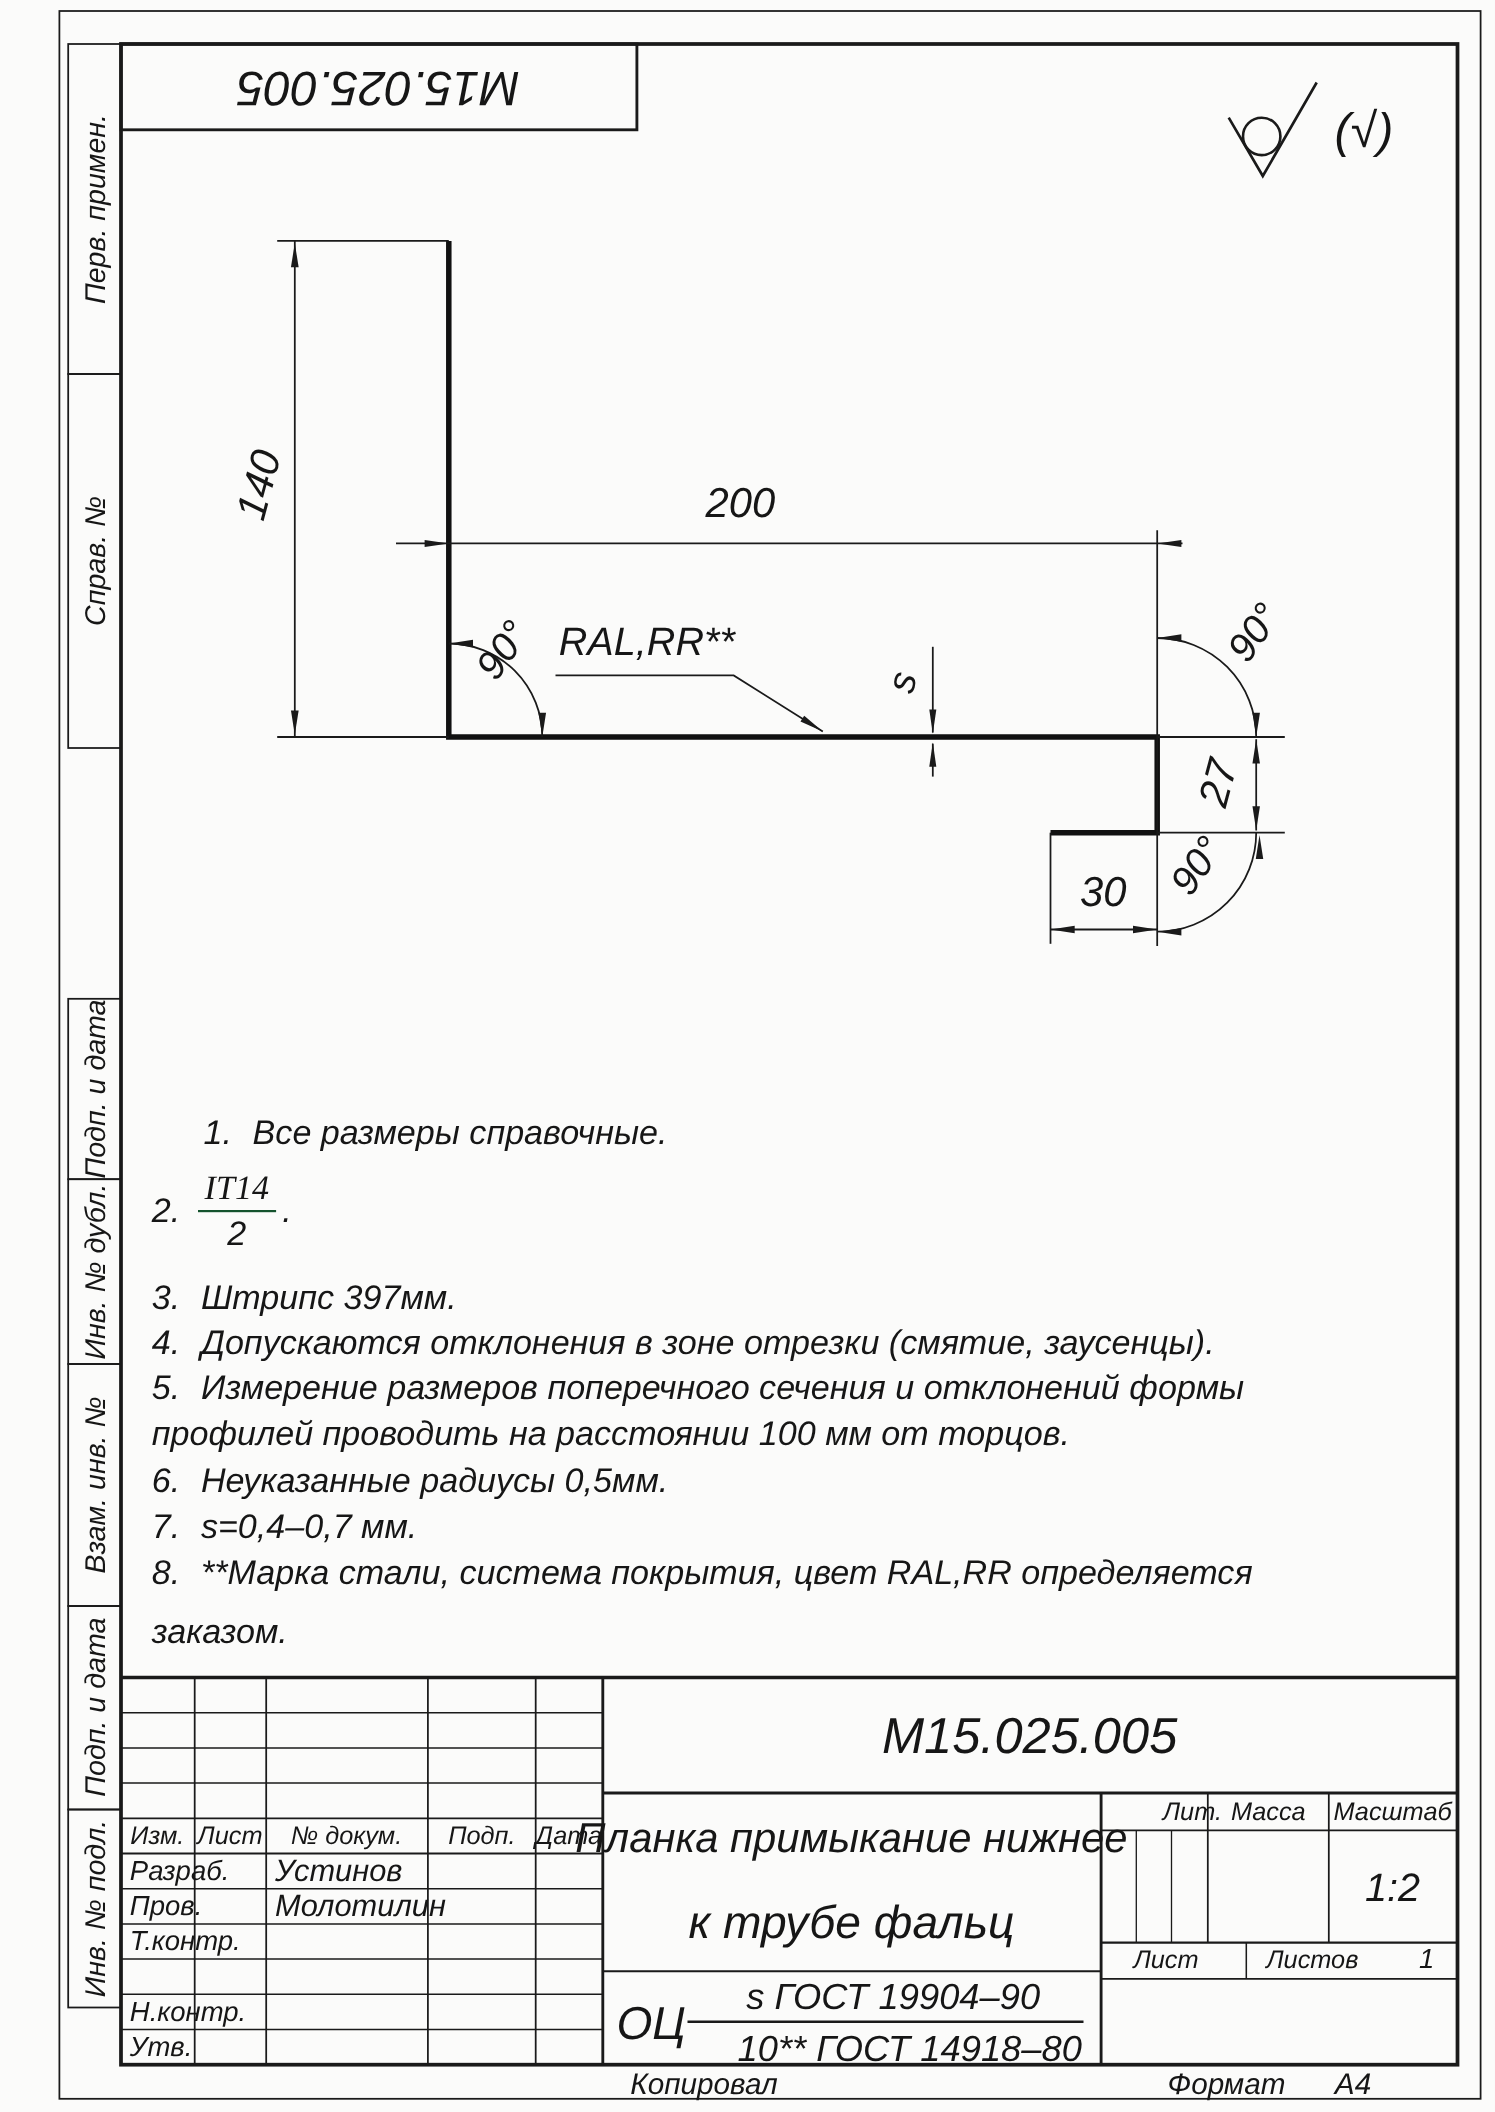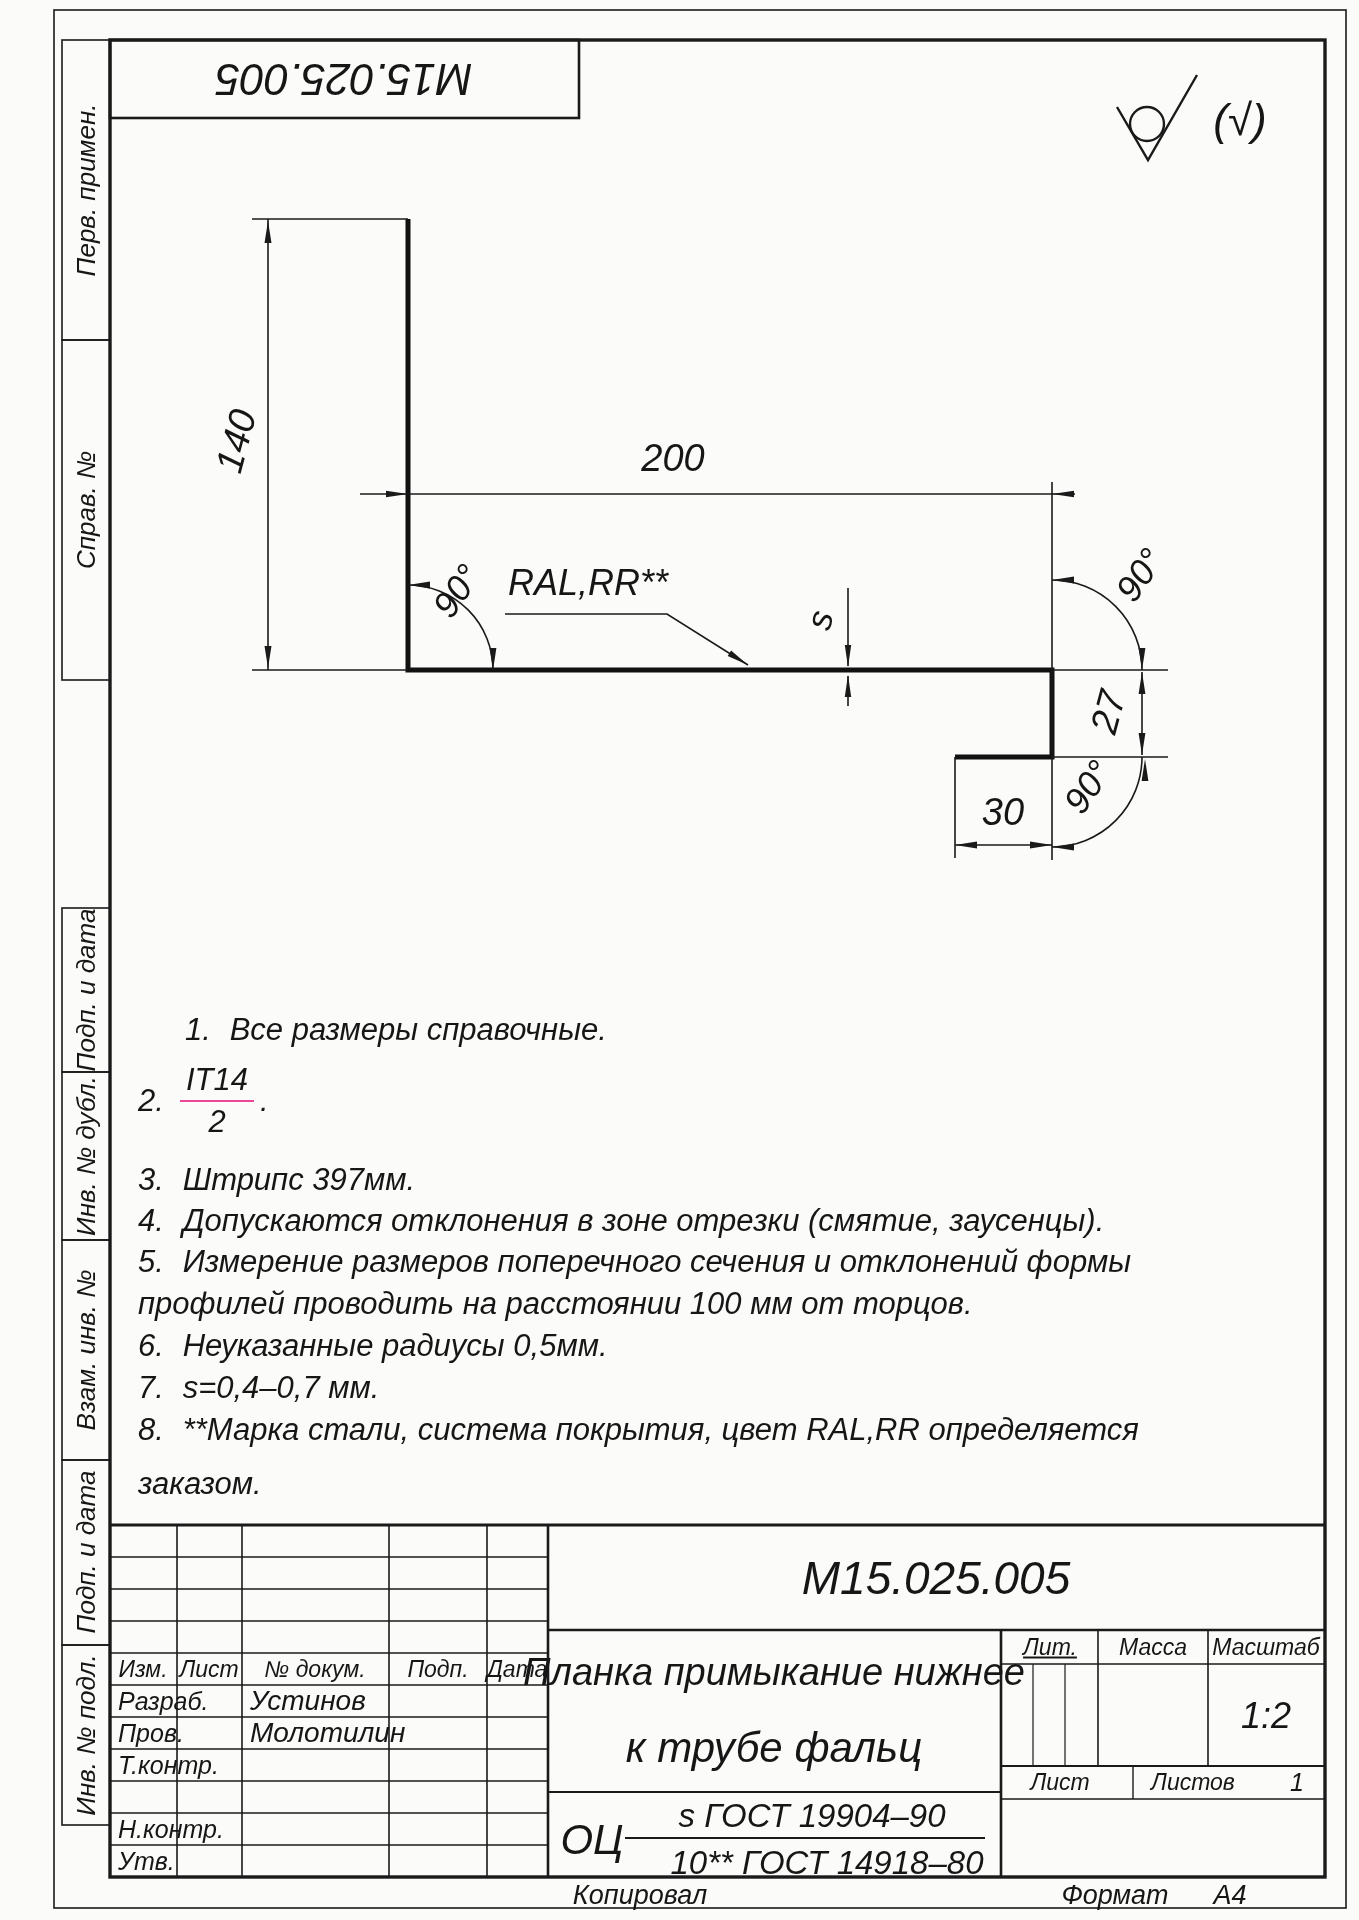--- a/index.html
+++ b/index.html
@@ -6,21 +6,21 @@
   body{width:1359px;height:1920px;position:relative;overflow:hidden;
        font-family:"Liberation Sans",sans-serif;color:#161616;}
   #paper{position:absolute;inset:0;background:#fbfbfa;}
   svg{position:absolute;left:0;top:0;}
   .t{position:absolute;font-style:italic;white-space:nowrap;line-height:1;
      transform:translate(-50%,-50%);color:#161616;}
   .tl{position:absolute;font-style:italic;white-space:nowrap;line-height:1;color:#161616;}
   .note{position:absolute;left:138px;font-size:31px;font-style:italic;white-space:nowrap;color:#161616;}
   .note .num{display:inline-block;min-width:36px;}
   .frac{display:inline-block;text-align:center;vertical-align:middle;margin:0 6px;}
-  .frac .fn{display:block;border-bottom:2px solid #ec4899;padding:0 6px 2px 6px;}
+  .frac .fn{display:block;border-bottom:2px solid #14532d;padding:0 6px 2px 6px;font-family:Liberation Serif, serif;}
   .frac .fd{display:block;padding-top:2px;}
   .n2wrap{display:flex;align-items:center;}
 </style>
 </head>
 <body>
 
 <div id="paper"></div>
 
 <svg width="1359" height="1920" viewBox="0 0 1359 1920">
 
@@ -201,21 +201,21 @@
 <div class="tl" style="left:118px;top:1817px;font-size:25px;">Н.контр.</div>
 <div class="tl" style="left:118px;top:1849px;font-size:25px;">Утв.</div>
 
 <div class="t" style="left:774px;top:1672px;font-size:38px;">Планка примыкание нижнее</div>
 <div class="t" style="left:774px;top:1736px;font-size:42px;margin-top:12px;">к трубе фальц</div>
 
 <div class="t" style="left:592px;top:1840px;font-size:42px;">ОЦ</div>
 <div class="t" style="left:812px;top:1815px;font-size:33px;">s ГОСТ 19904–90</div>
 <div class="t" style="left:805px;top:1862px;font-size:33px;margin-left:22px;">10** ГОСТ 14918–80</div>
 
-<div class="t" style="left:1050px;top:1647px;font-size:23px;text-decoration:underline;">Лит.</div>
+<div class="t" style="left:1084px;top:1647px;font-size:23px;">Лит.</div>
 <div class="t" style="left:1153px;top:1647px;font-size:23px;">Масса</div>
 <div class="t" style="left:1266px;top:1647px;font-size:23px;">Масштаб</div>
 <div class="t" style="left:1266px;top:1716px;font-size:36px;">1:2</div>
 
 <div class="t" style="left:1060px;top:1782px;font-size:23px;">Лист</div>
 <div class="t" style="left:1193px;top:1782px;font-size:23px;">Листов</div>
 <div class="t" style="left:1297px;top:1782px;font-size:25px;">1</div>
 
 <div class="t" style="left:640px;top:1895px;font-size:27px;">Копировал</div>
 <div class="t" style="left:1115px;top:1895px;font-size:27px;">Формат</div>

